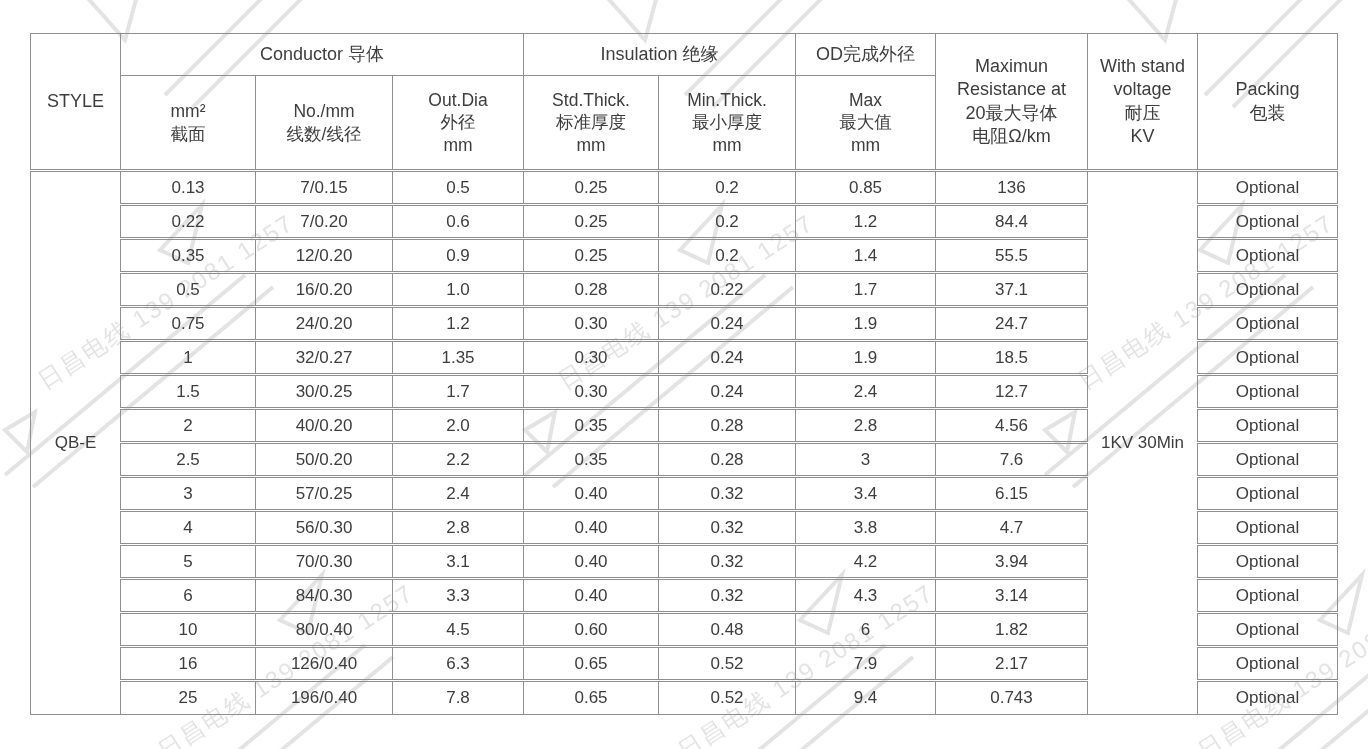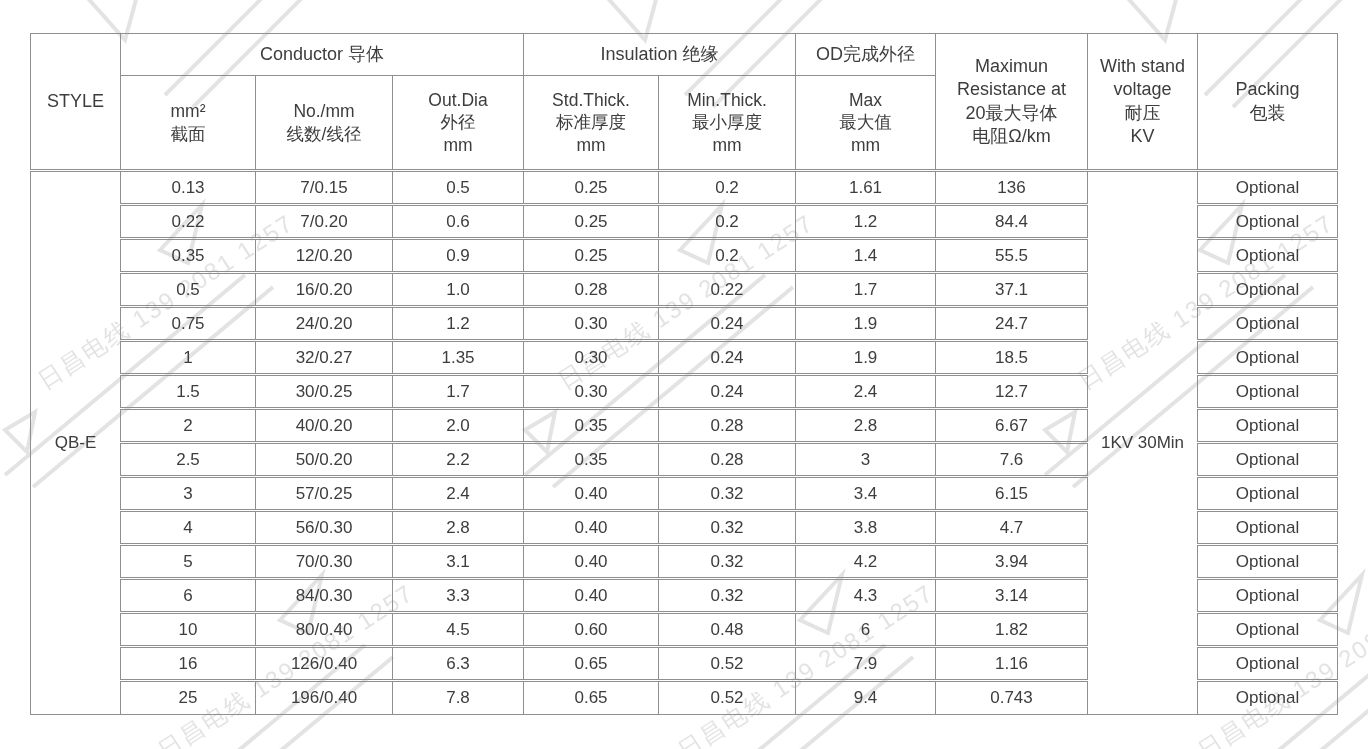--- a/index.html
+++ b/index.html
@@ -140,21 +140,21 @@
     </tr>
   </thead>
   <tbody>
       <tr>
         <th rowspan="16" class="style-cell">QB-E</th>
         <td>0.13</td>
         <td>7/0.15</td>
         <td>0.5</td>
         <td>0.25</td>
         <td>0.2</td>
-        <td>1.61</td>
+        <td>0.85</td>
         <td>136</td>
         <td rowspan="16">1KV 30Min</td>
         <td>Optional</td>
       </tr>
       <tr>
         <td>0.22</td>
         <td>7/0.20</td>
         <td>0.6</td>
         <td>0.25</td>
         <td>0.2</td>
@@ -212,21 +212,21 @@
         <td>12.7</td>
         <td>Optional</td>
       </tr>
       <tr>
         <td>2</td>
         <td>40/0.20</td>
         <td>2.0</td>
         <td>0.35</td>
         <td>0.28</td>
         <td>2.8</td>
-        <td>6.67</td>
+        <td>4.56</td>
         <td>Optional</td>
       </tr>
       <tr>
         <td>2.5</td>
         <td>50/0.20</td>
         <td>2.2</td>
         <td>0.35</td>
         <td>0.28</td>
         <td>3</td>
         <td>7.6</td>
@@ -282,21 +282,21 @@
         <td>1.82</td>
         <td>Optional</td>
       </tr>
       <tr>
         <td>16</td>
         <td>126/0.40</td>
         <td>6.3</td>
         <td>0.65</td>
         <td>0.52</td>
         <td>7.9</td>
-        <td>1.16</td>
+        <td>2.17</td>
         <td>Optional</td>
       </tr>
       <tr>
         <td>25</td>
         <td>196/0.40</td>
         <td>7.8</td>
         <td>0.65</td>
         <td>0.52</td>
         <td>9.4</td>
         <td>0.743</td>

